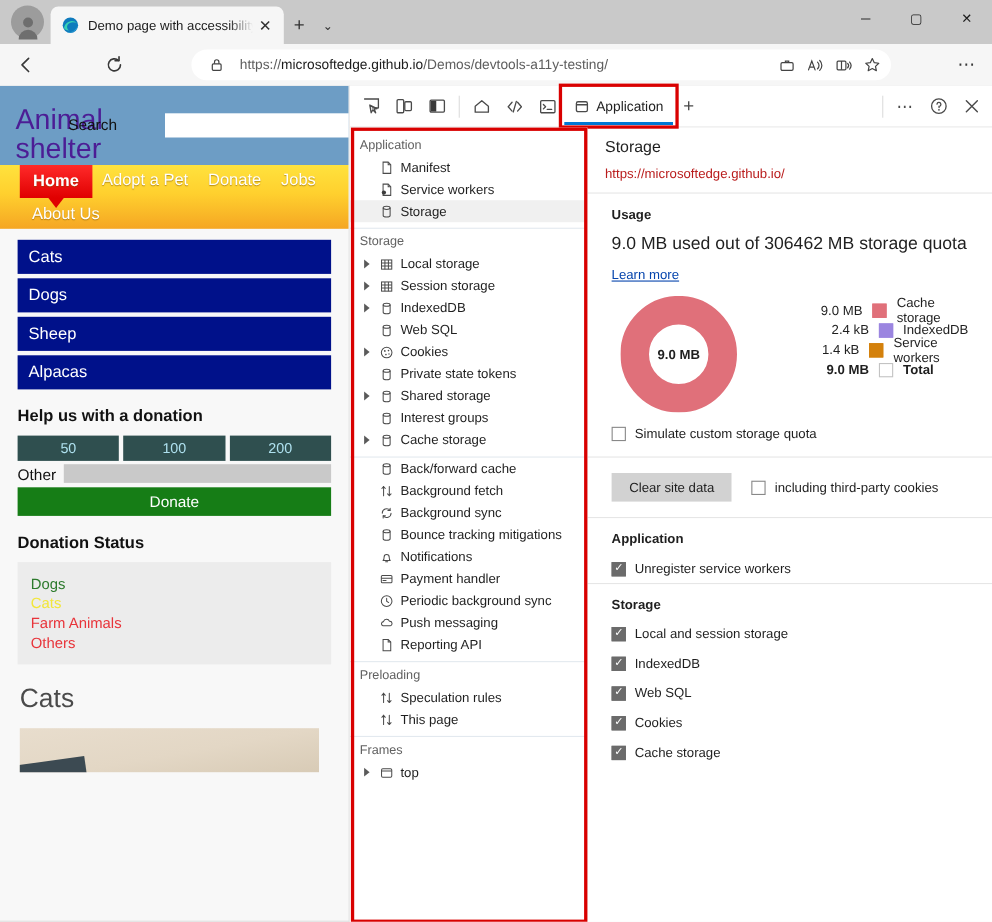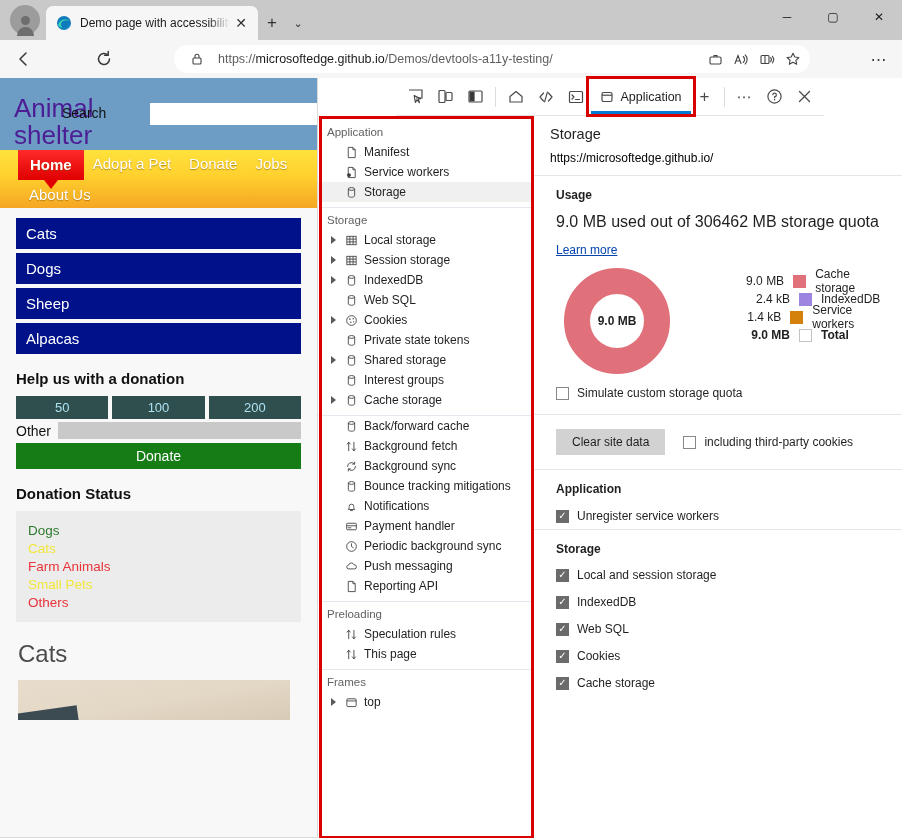--- a/index.html
+++ b/index.html
@@ -140,21 +140,21 @@
     position: relative; overflow: hidden;
   }
   .cat-photo::before {
     content:''; position:absolute; left:-10px; bottom:-6px; width: 70px; height: 16px;
     background: #3c4a52; transform: rotate(-8deg);
   }
 
   
   .devtools {
     position: absolute; left: 318px; top: 0; width: 584px; height: 760px;
-    background: #ffffff; display: flex; flex-direction: column; align-items: center;
+    background: #ffffff; display: flex; flex-direction: column;
   }
   .dt-toolbar {
     height: 38px; background: #ffffff; display: flex; align-items: center;
     border-bottom: 1px solid #e3e3e3; padding-left: 4px; flex: 0 0 auto;
   }
   .dt-tbtn { width: 30px; height: 30px; display:flex; align-items:center; justify-content:center;
              color: #4a4a4a; flex: 0 0 auto; }
   .dt-sep { width: 1px; height: 20px; background: #dcdcdc; margin: 0 5px; flex: 0 0 auto; }
   .dt-tab {
     display: flex; align-items: center; gap: 6px; padding: 0 9px;
@@ -197,21 +197,21 @@
          border-top: 4px solid transparent; border-bottom: 4px solid transparent; }
   .ti { width: 15px; flex: 0 0 auto; display:flex; align-items:center; justify-content:center;
         color: #4a4a4a; }
   .tl { font-size: 12px; color: #1f1f1f; }
   .tree-div { height: 1px; background: #e3e9ef; margin: 5px 0 0 0; }
 
   
   .dt-panel { flex: 1 1 auto; background: #ffffff; overflow: hidden; min-width: 0; }
   .sp-head { padding: 10px 16px 10px 16px; border-bottom: 1px solid #e6e6e6; }
   .sp-title { font-size: 14.5px; color: #1f1f1f; font-weight: normal; }
-  .sp-origin { font-size: 12px; color: #000000; margin-top: 9px; }
+  .sp-origin { font-size: 12px; color: #b91c1c; margin-top: 9px; }
   .sp-sect { padding: 12px 16px 14px 22px; border-bottom: 1px solid #e6e6e6; }
   .sp-h { font-size: 12px; font-weight: bold; color: #1f1f1f; }
   .sp-usage { font-size: 16px; color: #1f1f1f; margin-top: 11px; }
   .sp-link { font-size: 12px; color: #0645ad; text-decoration: underline; margin-top: 12px;
              display: inline-block; }
   .chart-row { display: flex; align-items: flex-start; margin-top: 10px; }
   .donut { position: relative; width: 106px; height: 106px; margin-left: 8px; flex: 0 0 auto; }
   .donut-label {
     position: absolute; inset: 0; display: flex; align-items: center; justify-content: center;
     font-size: 12px; font-weight: bold; color: #1f1f1f;
@@ -355,21 +355,20 @@
           <span class="other-label">Other</span>
           <input class="other-input" type="text" value="" style="">
         </div>
         <button class="donate-btn">Donate</button>
 
         <div class="section-h">Donation Status</div>
         <div class="status-box">
           <div class="status-item" style="color:#2d7a2d">Dogs</div>
           <div class="status-item" style="color:#f2e63a">Cats</div>
           <div class="status-item" style="color:#e8343a">Farm Animals</div>
-          <div class="status-item" style="color:#f2e63a">Small Pets</div>
           <div class="status-item" style="color:#e8343a">Others</div>
         </div>
 
         <div class="cats-h">Cats</div>
         <div class="cat-photo"></div>
       </div>
     </div>
 
     <div class="devtools">
 

